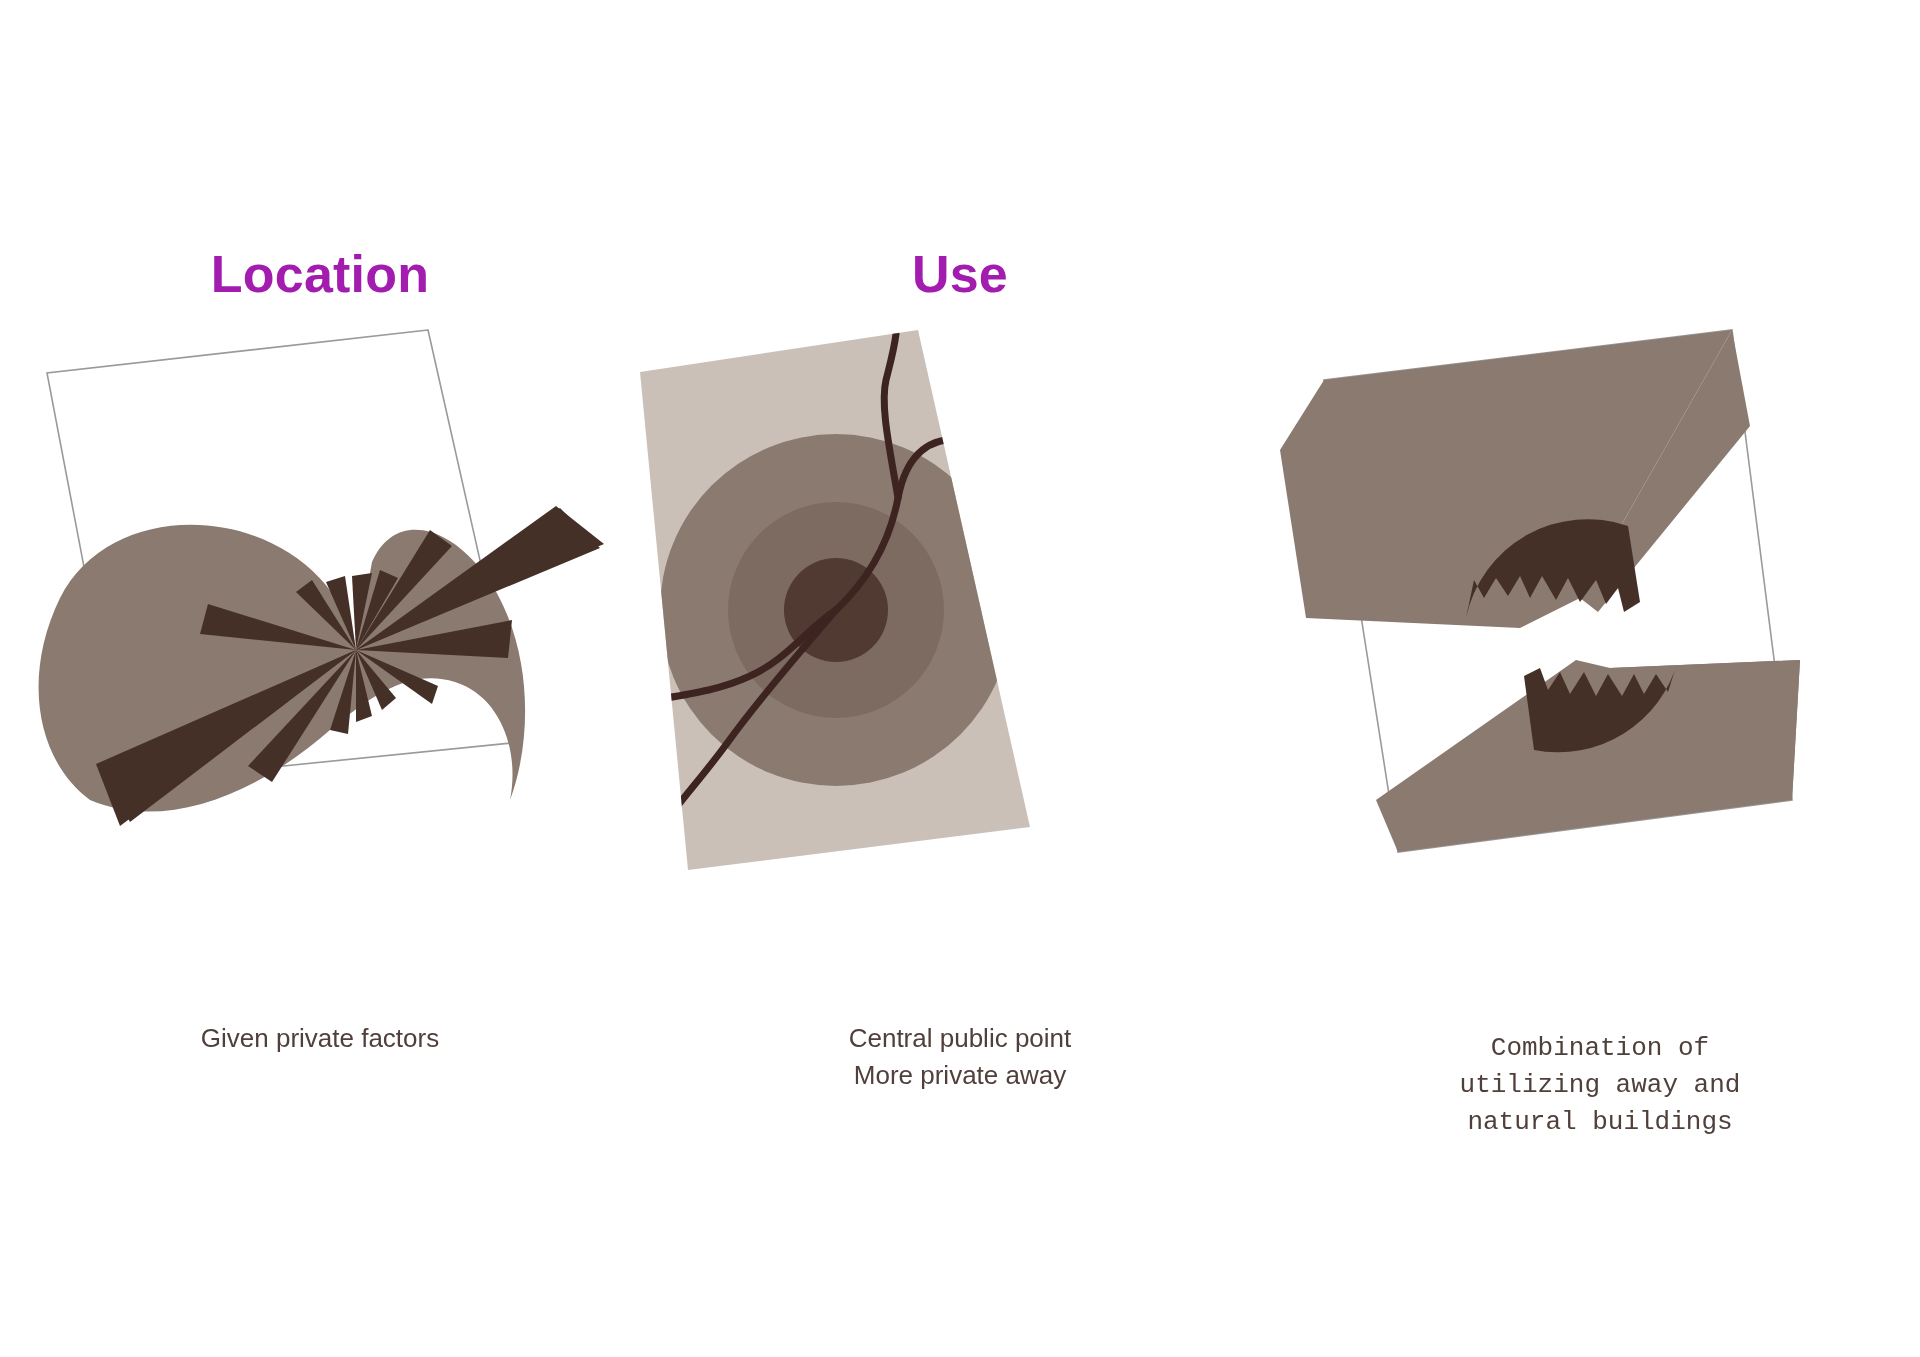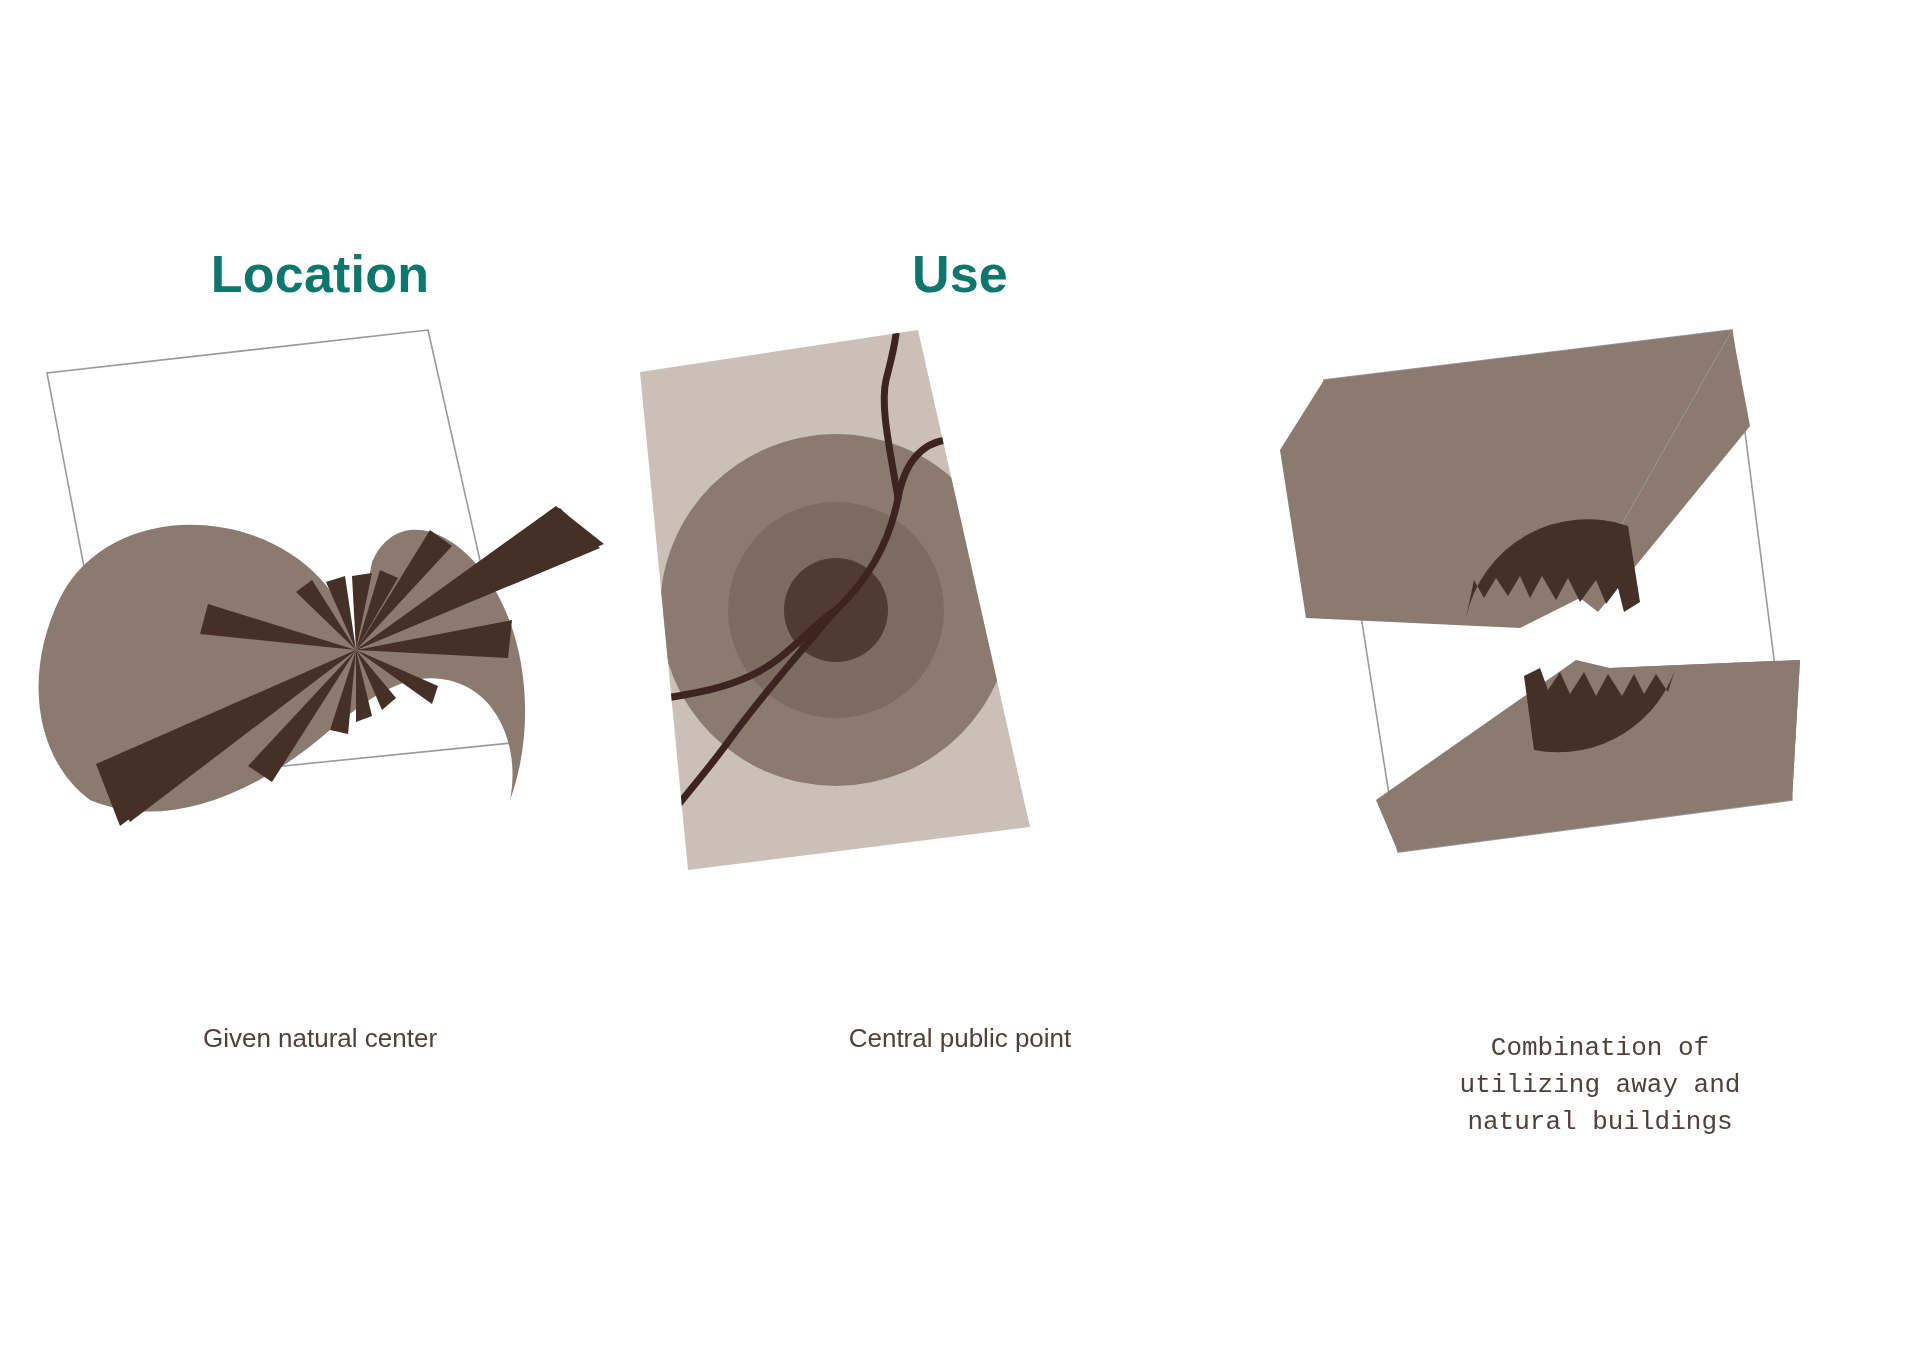--- a/index.html
+++ b/index.html
@@ -40,21 +40,21 @@
   }
   .panel-title {
     position: absolute;
     left: 0;
     width: 640px;
     top: 248px;
     text-align: center;
     font-size: 52px;
     font-weight: 700;
     letter-spacing: 0.2px;
-    color: #0f766e;
+    color: #a21caf;
     line-height: 1.0;
     white-space: nowrap;
   }
   .panel-1 .panel-title { text-align: center; }
   .panel-figure {
     position: absolute;
     left: 0;
     top: 330px;
     width: 640px;
     height: 620px;
@@ -131,21 +131,21 @@
             <polygon points="356,320 356,392 372,386 356,320"></polygon>
             <polygon points="356,320 382,380 396,368 356,320"></polygon>
 
             <polygon points="356,320 512,290 508,328 356,320"></polygon>
             <polygon points="356,320 438,356 432,374 356,320"></polygon>
           </g>
         </svg>
       </div>
 
       <div class="panel-caption">
-        <span class="cap-line">Given natural center</span>
+        <span class="cap-line">Given private factors</span>
       </div>
     </div>
 
     <div class="panel panel-2">
       <div class="panel-title">Use</div>
 
       <div class="panel-figure">
         <svg viewBox="0 0 640 620" xmlns="http://www.w3.org/2000/svg">
           <defs>
             <clipPath id="site-clip-use">
@@ -171,20 +171,21 @@
             <path d="M 196 280 C 166 300, 146 330, 110 346
                      C 80 360, 50 364, 14 370" fill="none" stroke="#3d2420" stroke-width="7" stroke-linecap="round"></path>
             <path d="M 196 280 C 160 322, 118 370, 88 412
                      C 66 442, 48 462, 36 478" fill="none" stroke="#3d2420" stroke-width="7" stroke-linecap="round"></path>
           </g>
         </svg>
       </div>
 
       <div class="panel-caption">
         <span class="cap-line">Central public point</span>
+        <span class="cap-line">More private away</span>
       </div>
     </div>
 
     <div class="panel panel-3">
 
       <div class="panel-figure">
         <svg viewBox="0 0 640 620" xmlns="http://www.w3.org/2000/svg">
 
           <g>
             <polygon points="452,0 512,470 118,522 44,50" fill="none" stroke="#9a9a9a" stroke-width="1.6"></polygon>

